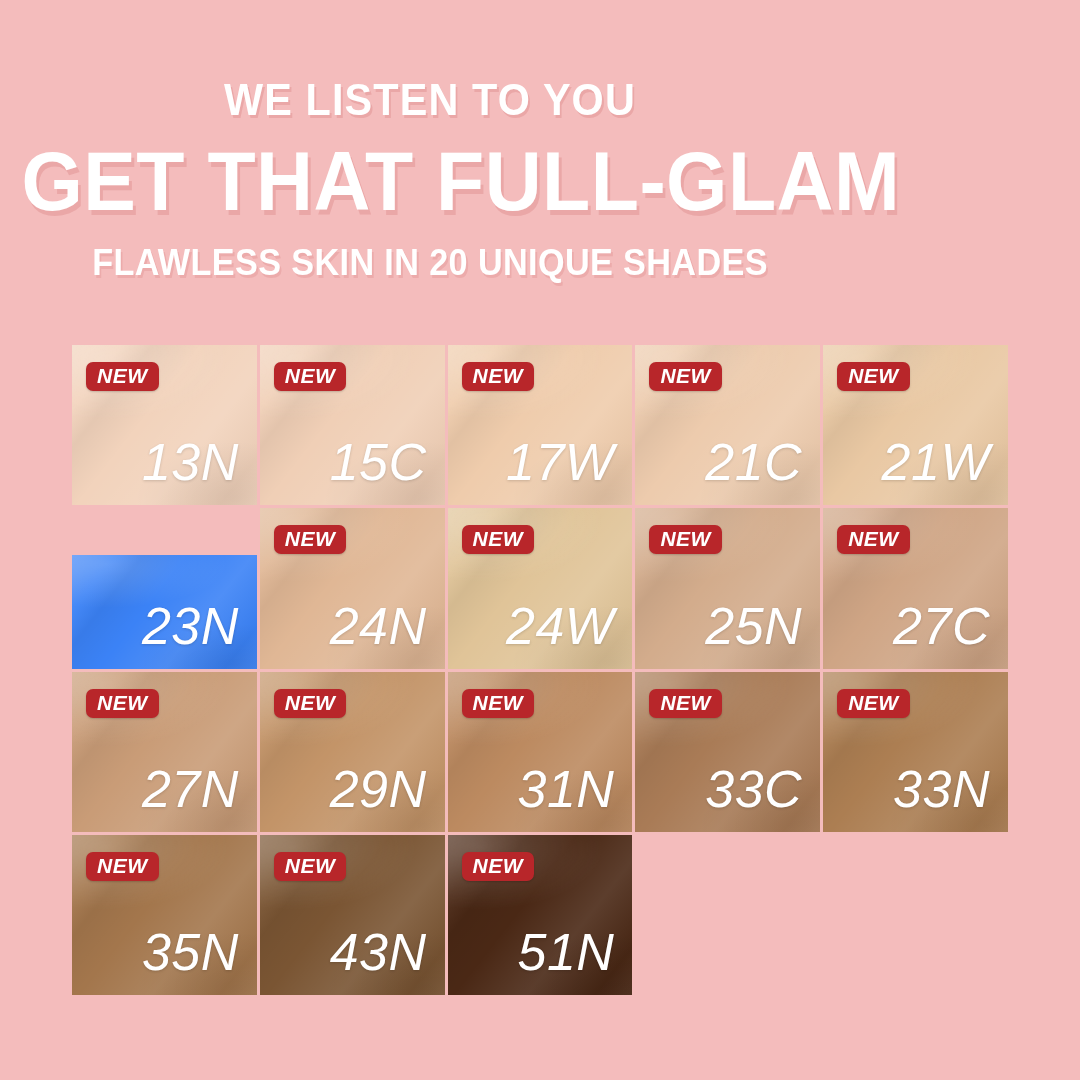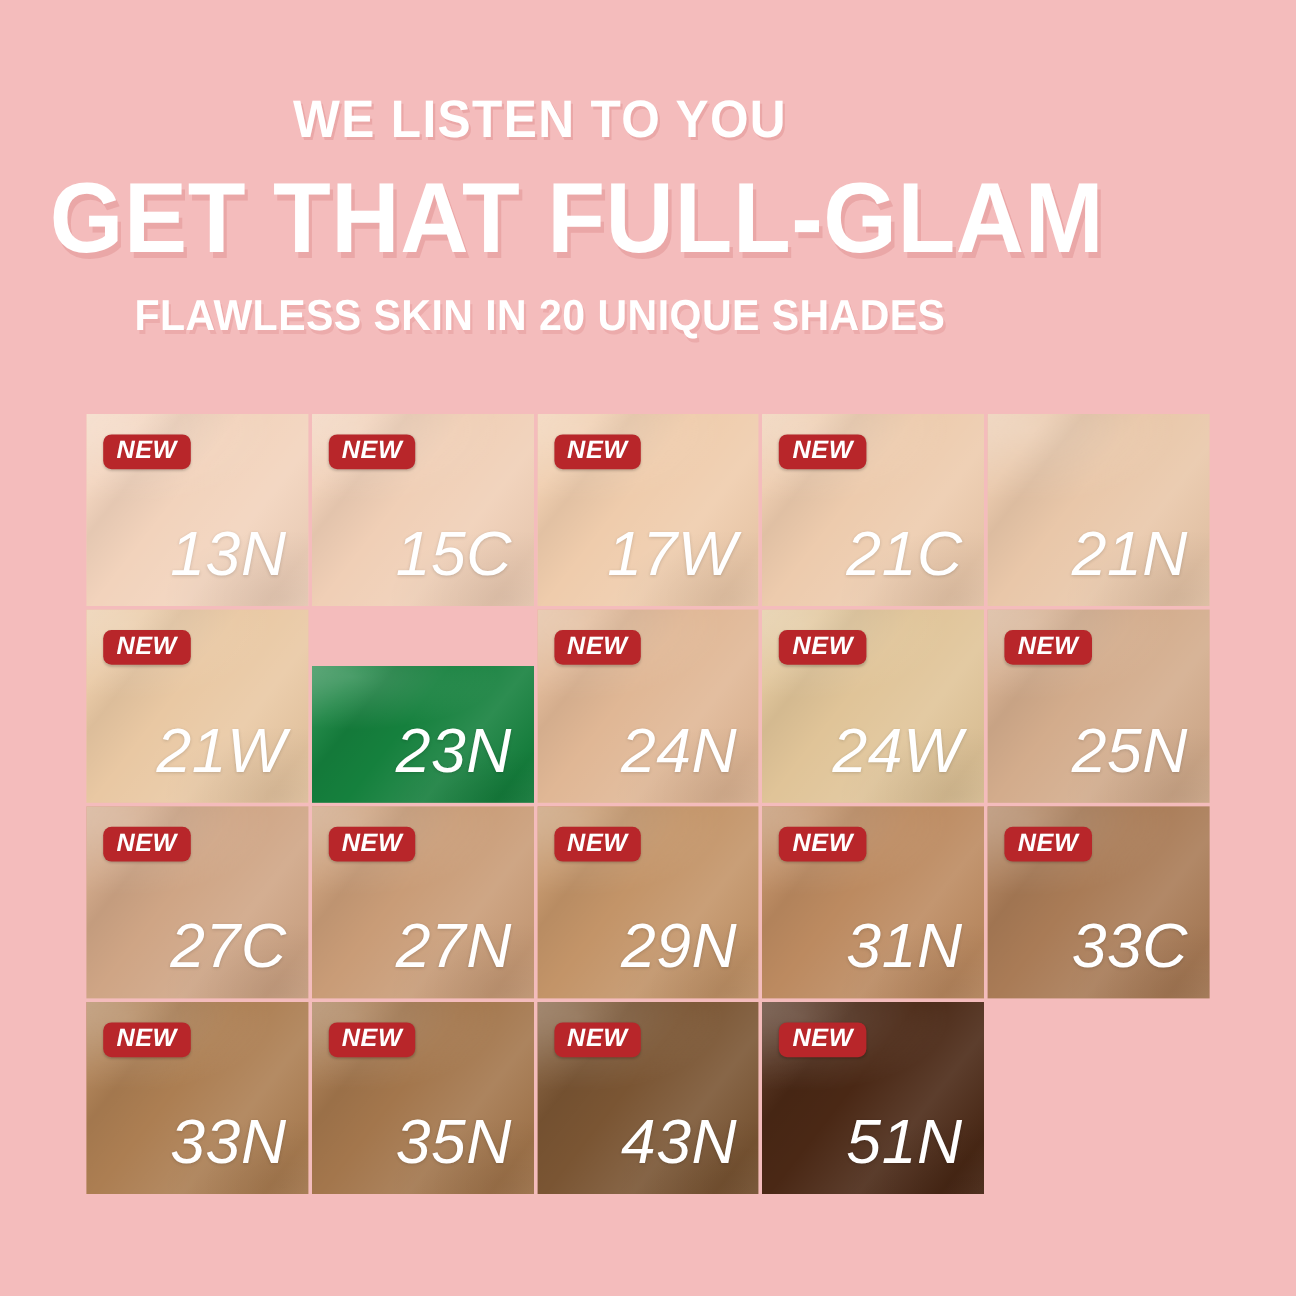--- a/index.html
+++ b/index.html
@@ -14,21 +14,20 @@
     overflow: hidden;
     position: relative;
   }
 
   
   .header {
     width: 860px;
     padding-top: 78px;
     text-align: center;
     box-sizing: border-box;
-    margin-left: 20px;
   }
   .eyebrow {
     color: #FFFFFF;
     font-size: 44px;
     font-weight: 700;
     letter-spacing: 1.2px;
     line-height: 1;
     text-shadow: 2px 3px 0 rgba(226,150,150,0.55);
     transform: scaleX(0.94);
     margin: 0 0 18px 0;
@@ -151,32 +150,27 @@
       <div class="sheen2"></div>
       <div class="badge" style="background: rgb(184, 38, 42); color: rgb(255, 255, 255);">NEW</div>
       <div class="shade-label">17W</div>
     </div>
     <div class="swatch" style="background: rgb(237, 203, 173);">
       <div class="sheen"></div>
       <div class="sheen2"></div>
       <div class="badge" style="background: rgb(184, 38, 42); color: rgb(255, 255, 255);">NEW</div>
       <div class="shade-label">21C</div>
     </div>
-    <div class="swatch" style="background: rgb(233, 199, 169);">
-      <div class="sheen"></div>
-      <div class="sheen2"></div>
-      <div class="shade-label">21N</div>
-    </div>
     <div class="swatch" style="background: rgb(233, 200, 163);">
       <div class="sheen"></div>
       <div class="sheen2"></div>
       <div class="badge" style="background: rgb(184, 38, 42); color: rgb(255, 255, 255);">NEW</div>
       <div class="shade-label">21W</div>
     </div>
-    <div class="swatch" style="background: #15803d; margin-top: 47px;">
+    <div class="swatch" style="background: #3b82f6; margin-top: 47px;">
       <div class="sheen"></div>
       <div class="sheen2"></div>
       <div class="shade-label">23N</div>
     </div>
     <div class="swatch" style="background: rgb(224, 183, 149);">
       <div class="sheen"></div>
       <div class="sheen2"></div>
       <div class="badge" style="background: rgb(184, 38, 42); color: rgb(255, 255, 255);">NEW</div>
       <div class="shade-label">24N</div>
     </div>

